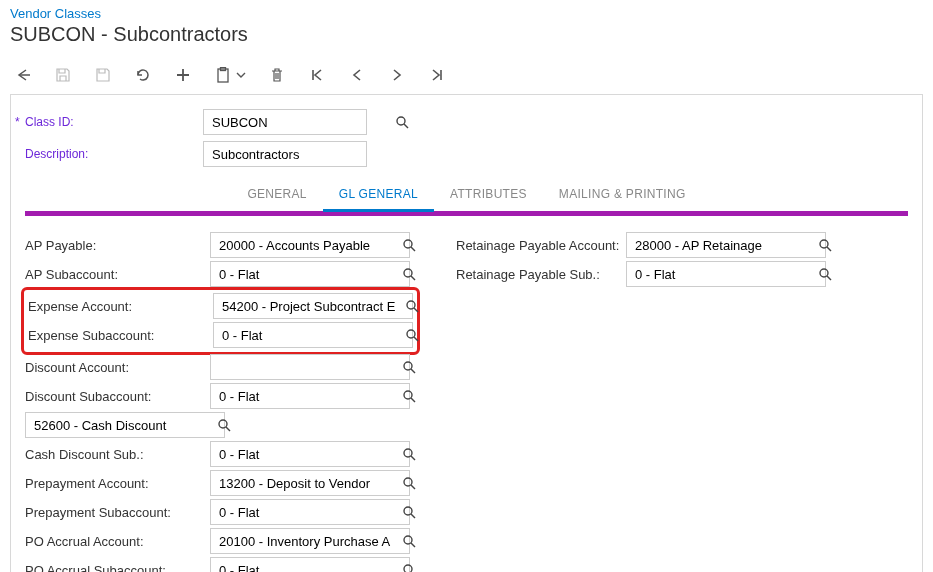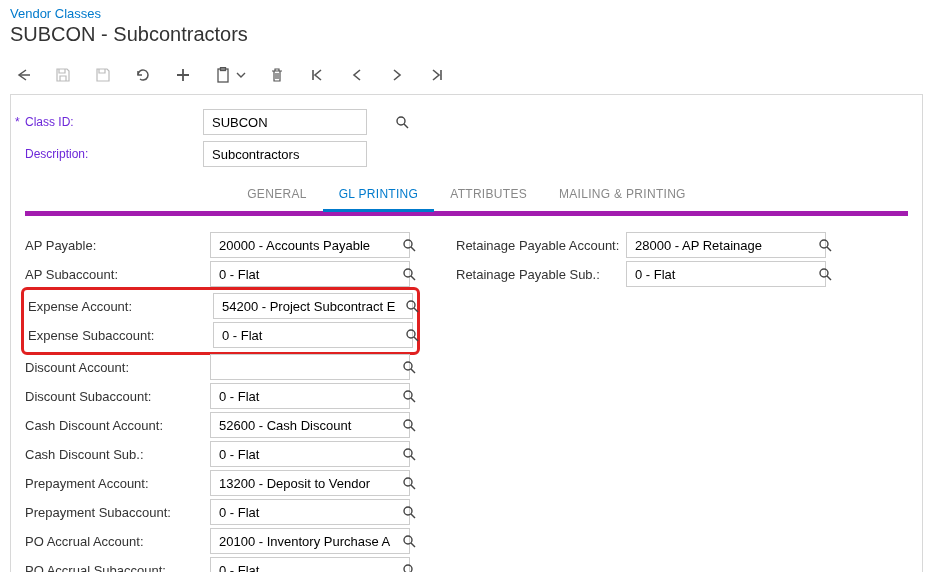--- a/index.html
+++ b/index.html
@@ -125,21 +125,21 @@
     <div class="field-row">
       <div class="label">Description:</div>
       <div class="selector w200">
         <input value="Subcontractors" style="">
       </div>
     </div>
   </div>
 
   <div class="tabs">
     <div class="tab">GENERAL</div>
-    <div class="tab active">GL PRINTING</div>
+    <div class="tab active">GL GENERAL</div>
     <div class="tab">ATTRIBUTES</div>
     <div class="tab">MAILING &amp; PRINTING</div>
   </div>
 
   <div class="columns">
     <div class="col col1" id="col-left">
         <div class="grid-row">
           <div class="glabel">AP Payable:</div>
           <div class="selector">
             <input value="20000 - Accounts Payable" style="">
@@ -207,21 +207,20 @@
             <input value="0 - Flat" style="">
             <span class="mag">
               <svg width="13" height="13" viewBox="0 0 13 13">
                 <circle cx="5" cy="5" r="4" fill="none" stroke="currentColor" stroke-width="1.4"></circle>
                 <path d="M8 8 L12 12" stroke="currentColor" stroke-width="1.4"></path>
               </svg>
             </span>
           </div>
         </div>
         <div class="grid-row">
-          <div class="glabel">Cash Discount Account:</div>
           <div class="selector">
             <input value="52600 - Cash Discount" style="">
             <span class="mag">
               <svg width="13" height="13" viewBox="0 0 13 13">
                 <circle cx="5" cy="5" r="4" fill="none" stroke="currentColor" stroke-width="1.4"></circle>
                 <path d="M8 8 L12 12" stroke="currentColor" stroke-width="1.4"></path>
               </svg>
             </span>
           </div>
         </div>

